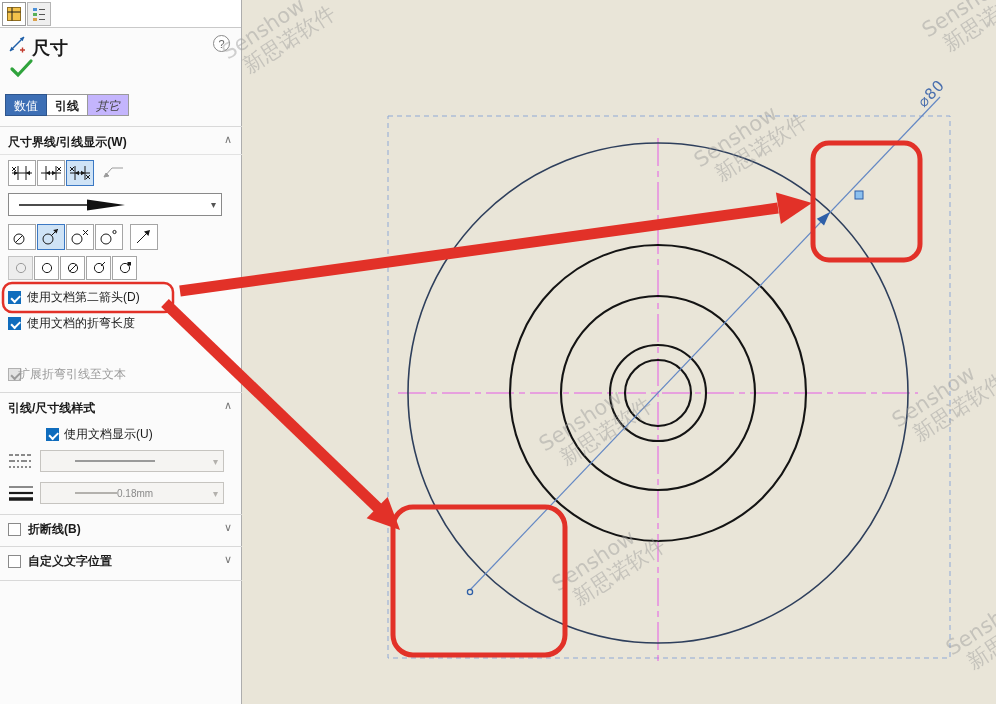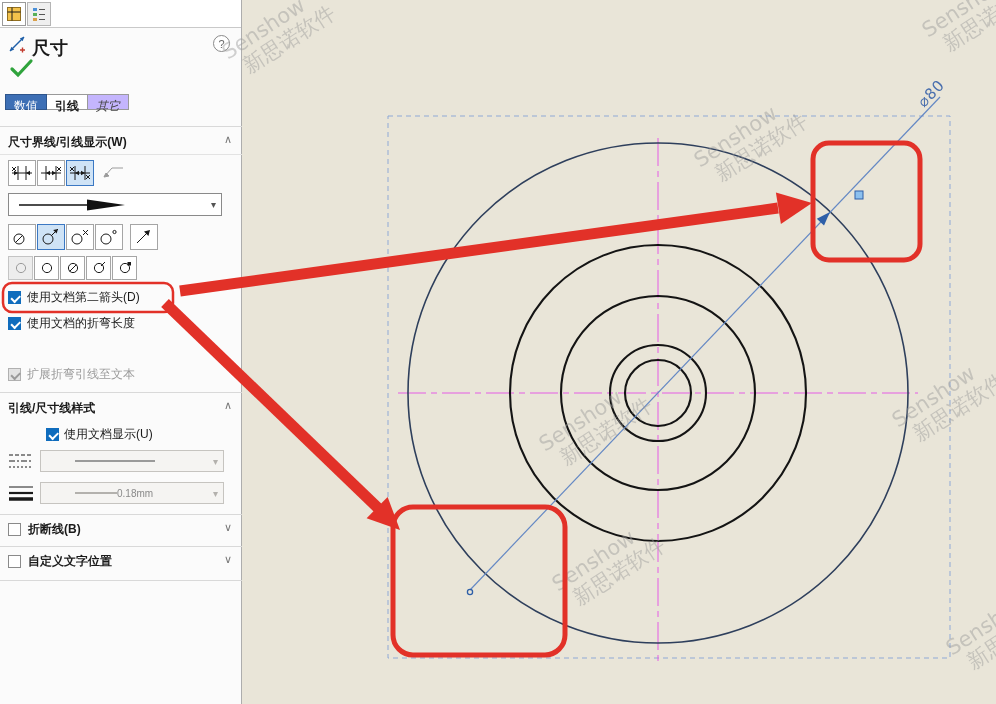--- a/index.html
+++ b/index.html
@@ -14,21 +14,21 @@
   .toptabs{position:absolute;left:0;top:0;width:100%;height:28px;background:#fff;
            border-bottom:1px solid #c9c9c9;}
   .ttab{position:absolute;top:2px;width:24px;height:24px;border:1px solid #9a9a9a;
         background:#fff;display:flex;align-items:center;justify-content:center;}
   .ttab.inactive{background:#efefef;border-color:#b5b5b5;}
   .ptitle{position:absolute;left:32px;top:36px;font-size:18px;font-weight:bold;color:#1a1a1a;}
   .help{position:absolute;left:213px;top:35px;width:17px;height:17px;border:1px solid #8a8a8a;
         border-radius:50%;color:#6a6a6a;font-size:11px;display:flex;align-items:center;
         justify-content:center;background:#fff;}
   .tabsrow{position:absolute;left:5px;top:94px;display:flex;}
-  .tab{height:16px;padding:3px 8px;font-size:12px;border:1px solid #9a9a9a;color:#222;}
+  .tab{height:22px;padding:3px 8px;font-size:12px;border:1px solid #9a9a9a;color:#222;}
   .tab.t-blue{background:#3d6fb5;color:#fff;border-color:#2e558c;}
   .tab.t-active{background:#fff;border-left:none;font-weight:bold;}
   .tab.t-gray{background:#c4b5fd;border-left:none;color:#444;font-style:italic;}
   .divider{position:absolute;left:0;width:242px;height:1px;background:#d9d9d9;}
   .sechead{position:absolute;left:8px;font-size:12px;font-weight:bold;color:#1a1a1a;}
   .chev{position:absolute;left:221px;font-size:11px;color:#777;width:14px;text-align:center;cursor:default;}
   .ibtn{position:absolute;width:28px;height:26px;border:1px solid #a5a5a5;background:#fff;
         display:flex;align-items:center;justify-content:center;}
   .ibtn.pressed{background:#cfe3f6;border-color:#3b78c3;}
   .ibtn.small{width:25px;height:24px;}
@@ -232,21 +232,21 @@
     </div>
 
     <span class="cb checked" style="left:8px;top:291px;"></span>
     <span class="cblabel" style="left:27px;top:289px;">使用文档第二箭头(D)</span>
 
     <span class="cb checked" style="left:8px;top:317px;"></span>
     <span class="cblabel" style="left:27px;top:315px;">使用文档的折弯长度</span>
 
 
     <span class="cb checked discb" style="left:8px;top:368px;"></span>
-    <span class="cblabel dis" style="left:27px;top:366px;text-align:center;">扩展折弯引线至文本</span>
+    <span class="cblabel dis" style="left:18px;top:366px;text-align:center;">扩展折弯引线至文本</span>
 
     <div class="divider" style="top:392px;"></div>
 
     <div class="sechead" style="top:400px;">引线/尺寸线样式</div>
     <div class="chev" style="top:399px;">∧</div>
 
     <span class="cb checked" style="left:46px;top:428px;"></span>
     <span class="cblabel" style="left:64px;top:426px;">使用文档显示(U)</span>
 
     <div class="plainicon" style="left:8px;top:452px;">

